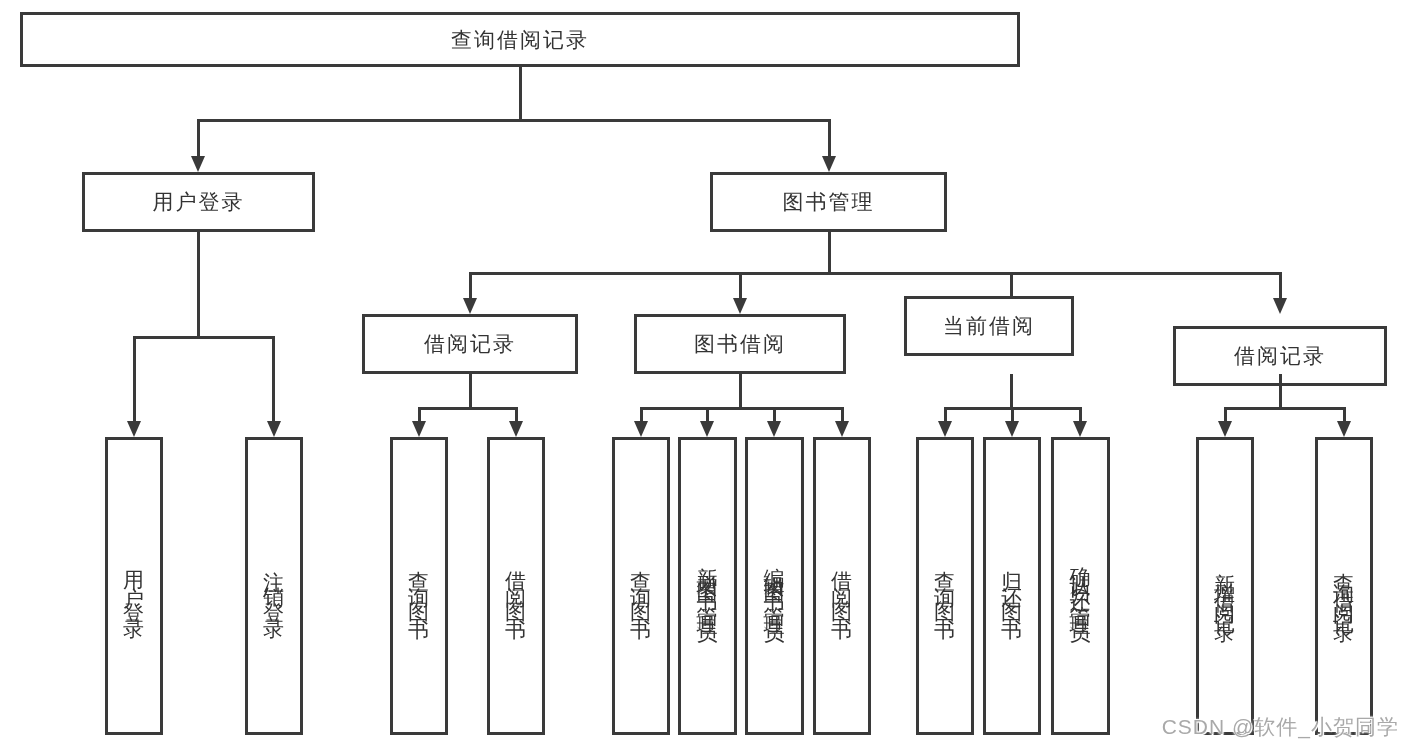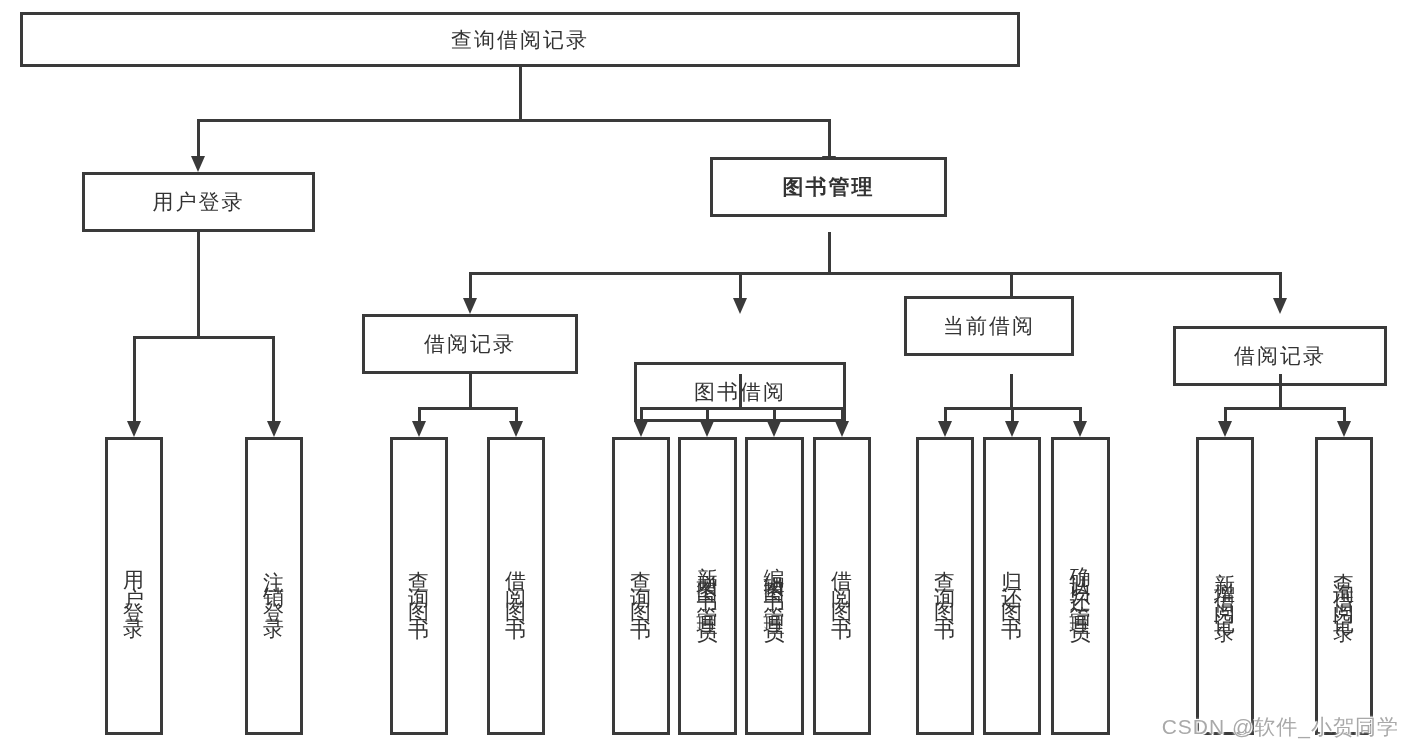--- a/index.html
+++ b/index.html
@@ -73,21 +73,21 @@
   <div class="vline" style="left:519px;top:67px;height:52px;"></div>
   <div class="hline" style="left:197px;top:119px;width:634px;"></div>
   <div class="vline" style="left:197px;top:119px;height:39px;"></div>
   <div class="vline" style="left:828px;top:119px;height:39px;"></div>
   <div class="arrow" style="left:191px;top:156px;"></div>
   <div class="arrow" style="left:822px;top:156px;"></div>
 
   <div class="node hnode" style="left:82px;top:172px;width:233px;height:60px;">
     <span>用户登录</span>
   </div>
-  <div class="node hnode" style="left:710px;top:157px;width:237px;height:60px;font-weight:bold;">
+  <div class="node hnode" style="left:710px;top:172px;width:237px;height:60px;">
     <span>图书管理</span>
   </div>
 
   <div class="vline" style="left:197px;top:232px;height:107px;"></div>
   <div class="hline" style="left:133px;top:336px;width:142px;"></div>
   <div class="vline" style="left:133px;top:336px;height:85px;"></div>
   <div class="vline" style="left:272px;top:336px;height:85px;"></div>
   <div class="arrow" style="left:127px;top:421px;"></div>
   <div class="arrow" style="left:267px;top:421px;"></div>
 
@@ -98,21 +98,21 @@
   <div class="vline" style="left:1010px;top:272px;height:28px;"></div>
   <div class="vline" style="left:1279px;top:272px;height:28px;"></div>
   <div class="arrow" style="left:463px;top:298px;"></div>
   <div class="arrow" style="left:733px;top:298px;"></div>
   <div class="arrow" style="left:1004px;top:298px;"></div>
   <div class="arrow" style="left:1273px;top:298px;"></div>
 
   <div class="node hnode" style="left:362px;top:314px;width:216px;height:60px;">
     <span>借阅记录</span>
   </div>
-  <div class="node hnode" style="left:634px;top:314px;width:212px;height:60px;margin-top:48px;">
+  <div class="node hnode" style="left:634px;top:314px;width:212px;height:60px;">
     <span>图书借阅</span>
   </div>
   <div class="node hnode" style="left:904px;top:296px;width:170px;height:60px;">
     <span>当前借阅</span>
   </div>
   <div class="node hnode" style="left:1173px;top:314px;width:214px;height:60px;margin-top:12px;">
     <span>借阅记录</span>
   </div>
 
   <div class="vline" style="left:469px;top:374px;height:36px;"></div>

